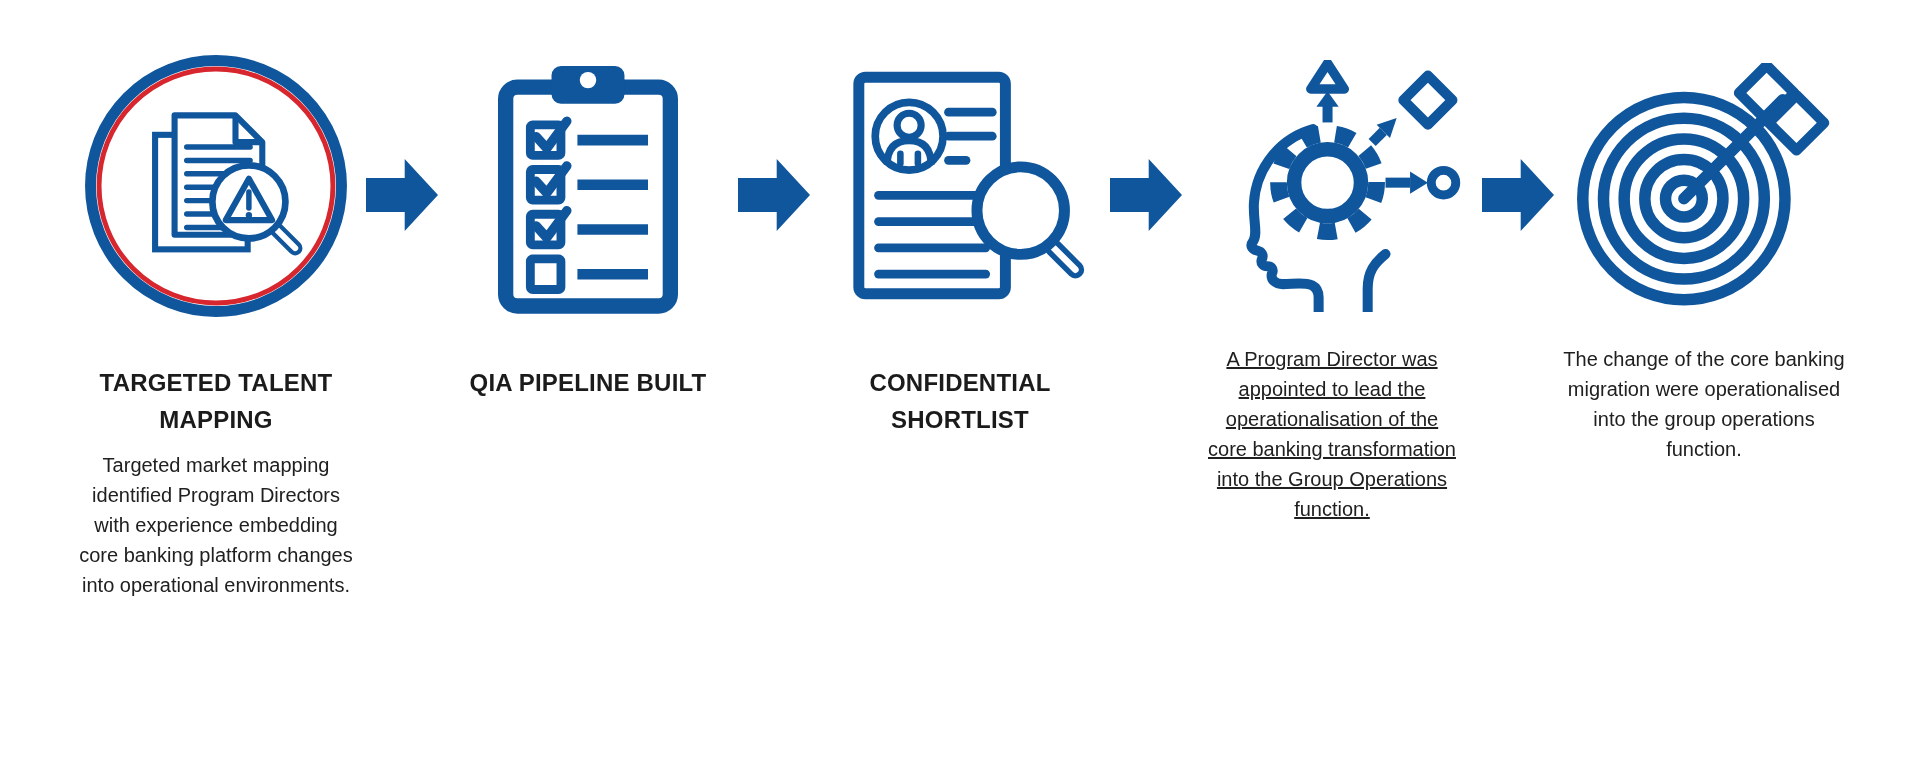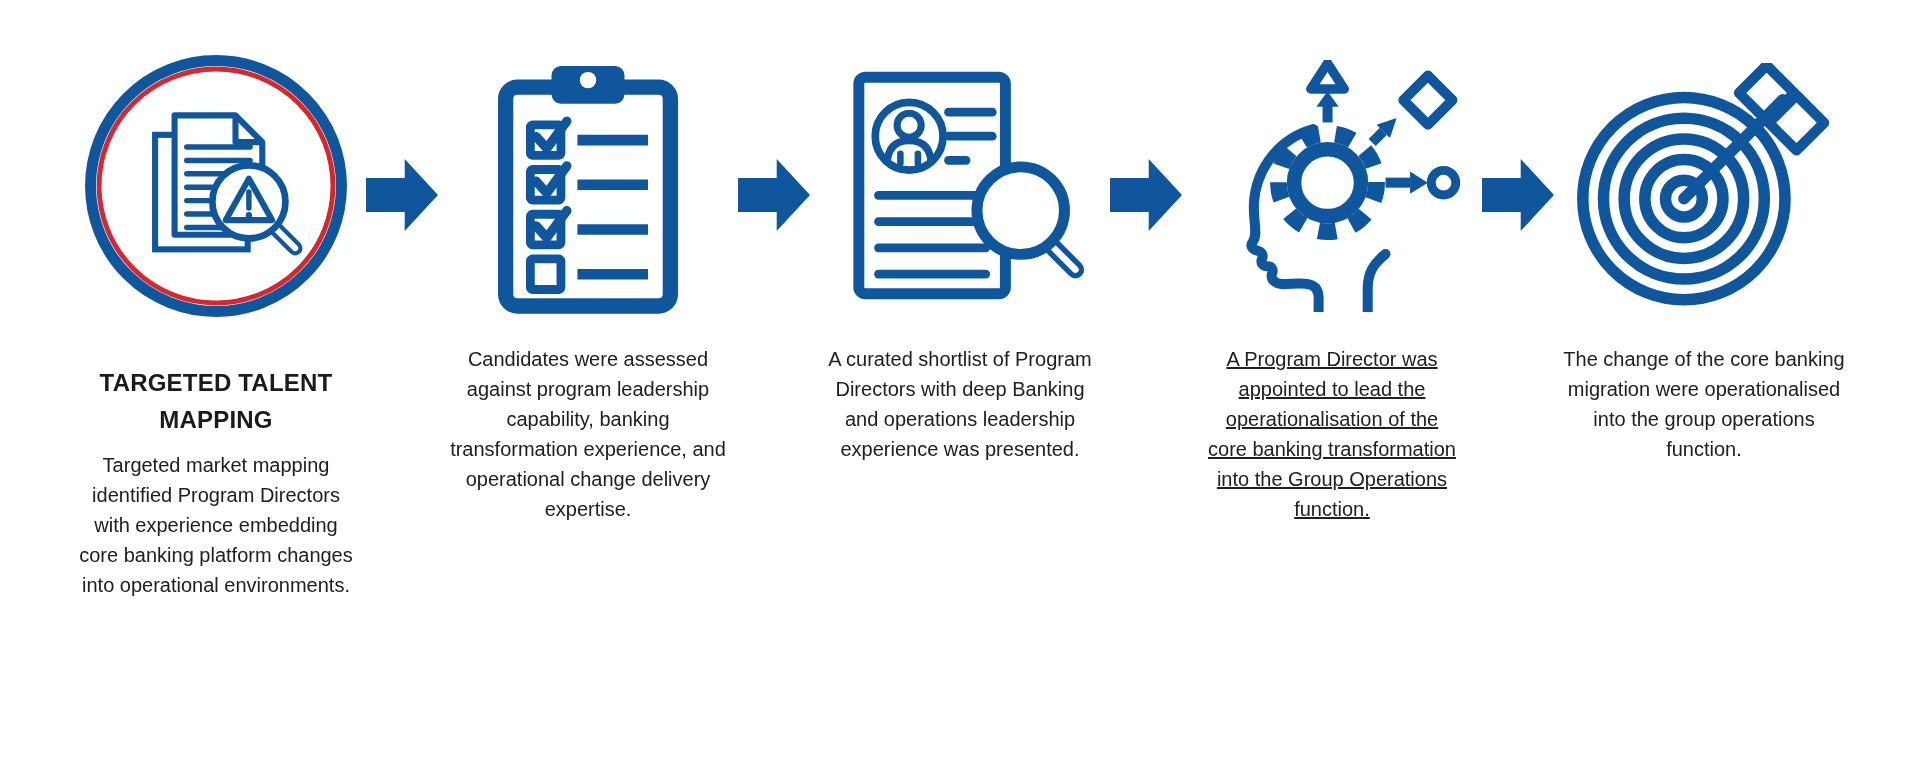--- a/index.html
+++ b/index.html
@@ -97,21 +97,21 @@
             <line x1="76" y1="147" x2="136" y2="147"></line>
             <line x1="76" y1="185" x2="136" y2="185"></line>
           </g>
           <g stroke="#10569D" stroke-width="8" fill="none" stroke-linecap="round" stroke-linejoin="round">
             <polyline points="41,68 50,78 67,55"></polyline>
             <polyline points="41,106 50,116 67,93"></polyline>
             <polyline points="41,144 50,154 67,131"></polyline>
           </g>
         </svg>
       </div>
-      <div class="step-desc d2">Candidates were assessed against program leadership capability, banking transformation experience, and operational change delivery expertise.</div>
+      <div class="step-title">QIA PIPELINE BUILT</div>
     </div>
 
     <div class="arrow-cell">
       <svg width="72" height="74" viewBox="0 0 80 80">
           <polygon points="0,21 43,21 43,0 80,40 43,80 43,59 0,59" fill="#10569D"></polygon>
         </svg>
     </div>
 
     <div class="step">
       <div class="icon-box">
@@ -131,21 +131,21 @@
             <line x1="48" y1="116" x2="146" y2="116"></line>
             <line x1="48" y1="140" x2="146" y2="140"></line>
             <line x1="48" y1="164" x2="146" y2="164"></line>
             <line x1="48" y1="188" x2="146" y2="188"></line>
           </g>
           <line x1="208" y1="164" x2="228" y2="184" stroke="#10569D" stroke-width="16" stroke-linecap="round"></line>
           <line x1="208" y1="164" x2="228" y2="184" stroke="#ffffff" stroke-width="6" stroke-linecap="round"></line>
           <circle cx="178" cy="130" r="40" fill="#ffffff" stroke="#10569D" stroke-width="10"></circle>
         </svg>
       </div>
-      <div class="step-desc d3">A curated shortlist of Program Directors with deep Banking and operations leadership experience was presented.</div>
+      <div class="step-title">CONFIDENTIAL SHORTLIST</div>
     </div>
 
     <div class="arrow-cell">
       <svg width="72" height="74" viewBox="0 0 80 80">
           <polygon points="0,21 43,21 43,0 80,40 43,80 43,59 0,59" fill="#10569D"></polygon>
         </svg>
     </div>
 
     <div class="step">
       <div class="icon-box">

